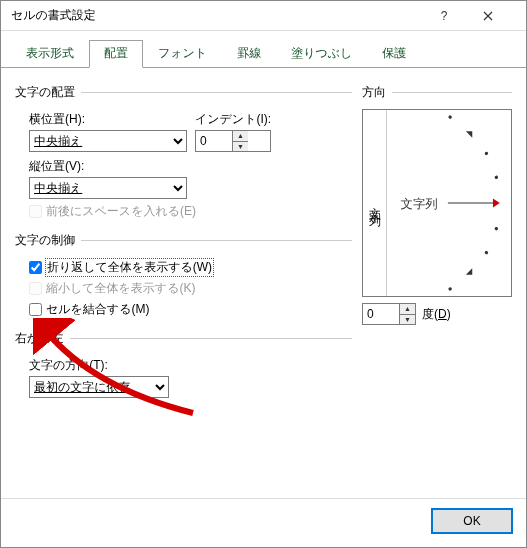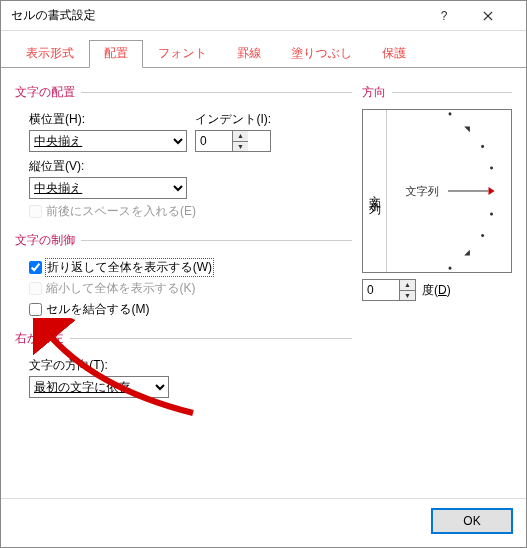--- a/index.html
+++ b/index.html
@@ -33,21 +33,21 @@
     display: flex;
     padding: 8px 10px 0 10px;
     border-bottom: 1px solid #a0a0a0;
     gap: 0;
   }
   .tab {
     padding: 4px 14px 5px 14px;
     border: 1px solid transparent;
     position: relative;
     top: 1px;
-    color: #ef4444;
+    color: #14532d;
   }
   .tab.active {
     border: 1px solid #a0a0a0;
     border-bottom: 1px solid #fff;
     background: #fff;
   }
   .content {
     flex: 1;
     padding: 10px 14px 0 14px;
     position: relative;
@@ -57,21 +57,21 @@
   .left { flex: 1; }
   .right { width: 150px; }
   fieldset.group {
     border: none;
     border-top: 1px solid #ccc;
     margin: 6px 0 10px 0;
     padding: 6px 0 0 0;
   }
   fieldset.group > legend {
     padding: 0 6px 0 0;
-    color: #be185d;
+    color: #000000;
   }
   .row { margin: 4px 0 2px 14px; }
   .label { display: block; margin-bottom: 2px; }
   select.combo {
     width: 158px; height: 22px;
     background: #fff;
     border: 1px solid #7a7a7a;
     font: inherit;
     text-decoration: underline;
   }
@@ -96,21 +96,21 @@
   .spinner .spins div:first-child { border-bottom: 1px solid #7a7a7a; }
   .chk-row { display:flex; align-items:center; gap:4px; margin:4px 0 2px 14px; }
   input[type=checkbox] {
     width: 13px; height: 13px; margin:0;
   }
   .disabled { color: #9a9a9a; }
   .disabled input[type=checkbox] { opacity:.45; }
   .boxed { outline: 1px dotted #555; padding: 0 1px; }
   .dir-preview {
     border: 1px solid #7a7a7a;
-    height: 164px;
+    height: 188px;
     margin-top: 2px;
     display: flex;
     background: #fff;
   }
   .dir-preview .vcol {
     width: 24px;
     border-right: 1px solid #ccc;
     display:flex; align-items:center; justify-content:center;
     writing-mode: vertical-rl;
     letter-spacing: 4px;

